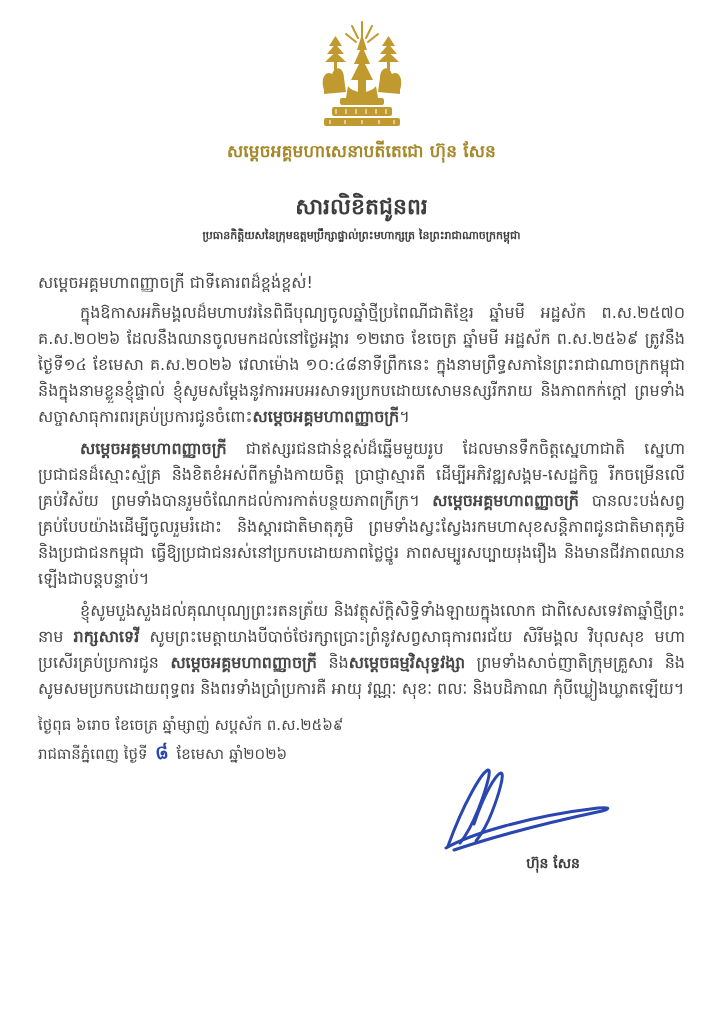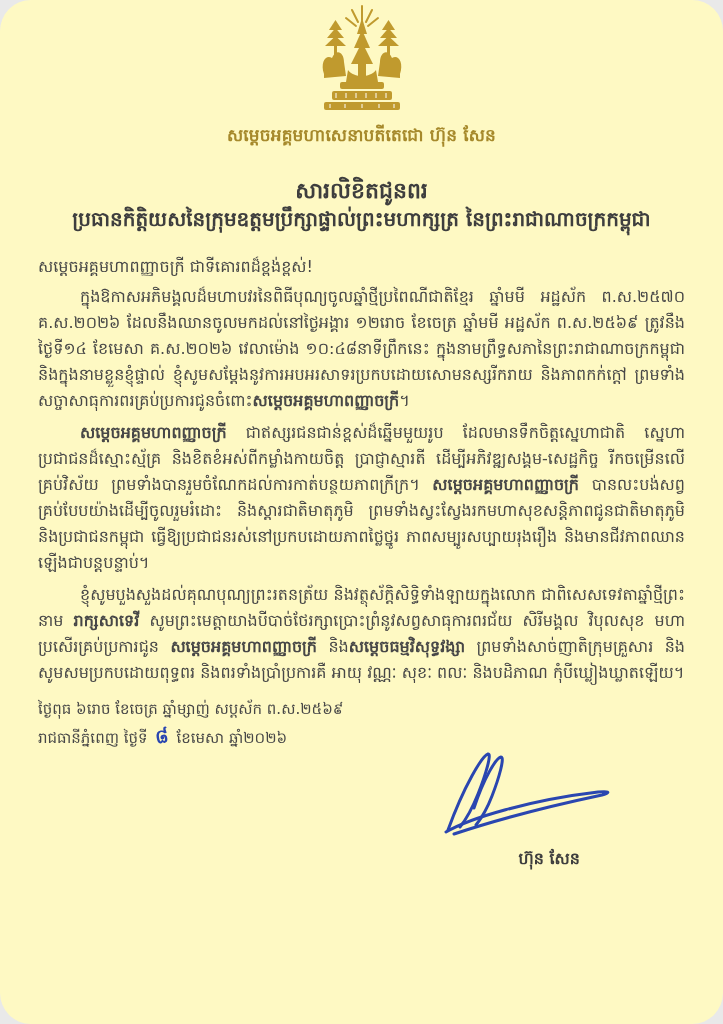--- a/index.html
+++ b/index.html
@@ -4,37 +4,36 @@
 <style>
   html,body{margin:0;padding:0;}
   body{
     background:#e9e9e9;
     font-family:"DejaVu Sans","Liberation Sans",sans-serif;
   }
   .page{
     position:relative;
     width:723px;height:1024px;
     margin:0 auto;
-    background:#fef9c3;
+    background:#ffffff;
     overflow:hidden;
     box-sizing:border-box;
-    padding:4px 38px 0 38px;
-    border-radius:31px;
+    padding:20px 38px 0 38px;
   }
   .center{text-align:center;}
   .emblem-wrap{margin:0 auto 4px auto;width:110px;height:112px;display:flex;align-items:center;justify-content:center;}
   .gold-head{
     color:#a6892b;
     font-weight:bold;
     font-size:17px;
     line-height:30px;
     letter-spacing:.2px;
   }
   .title-block{margin-top:26px;color:#3e3e3e;font-weight:bold;}
-  .title-line{font-size:20px;line-height:29px;}
+  .title-line{font-size:11px;line-height:29px;}
   .title-line.big{font-size:22px;}
   .body-block{
     margin-top:20px;
     color:#474747;
     font-size:16px;
     line-height:26px;
     text-align:justify;
   }
   .salutation{margin:0 0 4px 0;}
   .para{margin:0 0 6px 0;text-indent:42px;}
@@ -56,24 +55,24 @@
   }
   .sig-area{
     position:relative;
     height:130px;
     margin-top:2px;
   }
   .sig-svg{position:absolute;right:55px;top:-6px;}
   .signer-name{
     position:absolute;
     right:105px;
-    top:94px;
+    top:84px;
     color:#3e3e3e;
     font-weight:bold;
-    font-size:16px;
+    font-size:14px;
   }
 </style>
 </head>
 <body>
 
 <div class="page">
 
   <div class="emblem-wrap">
     <svg width="104" height="112" viewBox="0 0 104 112" xmlns="http://www.w3.org/2000/svg">
       <g stroke="#c09a2e" fill="none" stroke-width="2" stroke-linecap="round">

